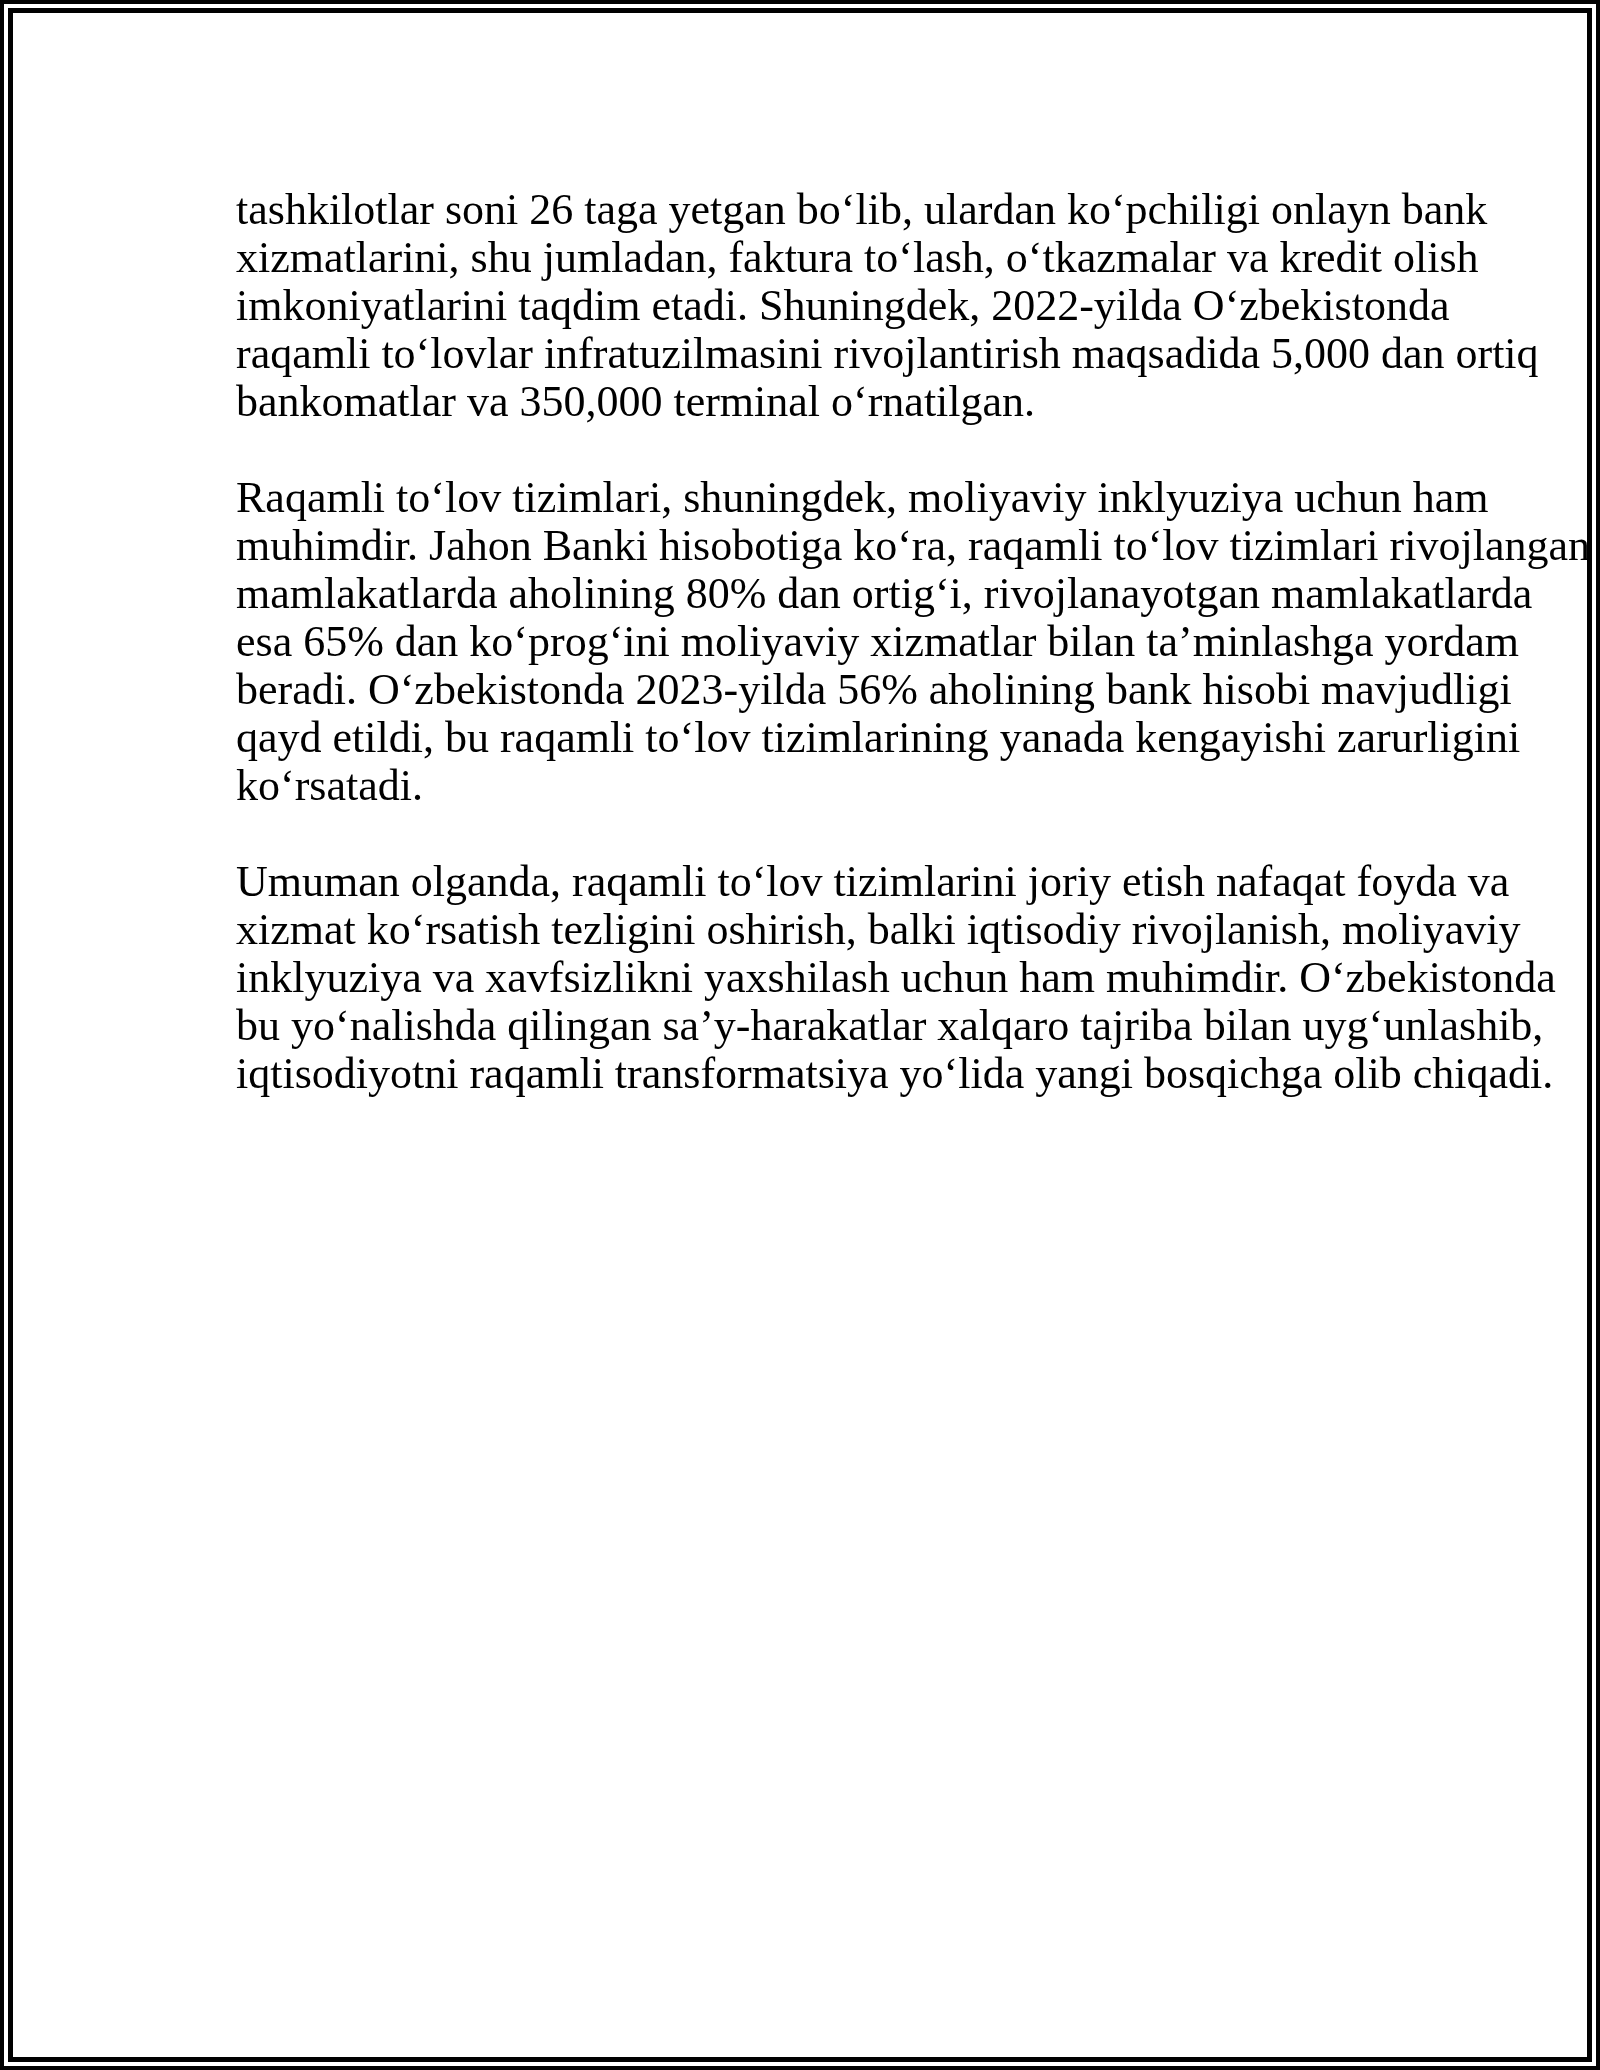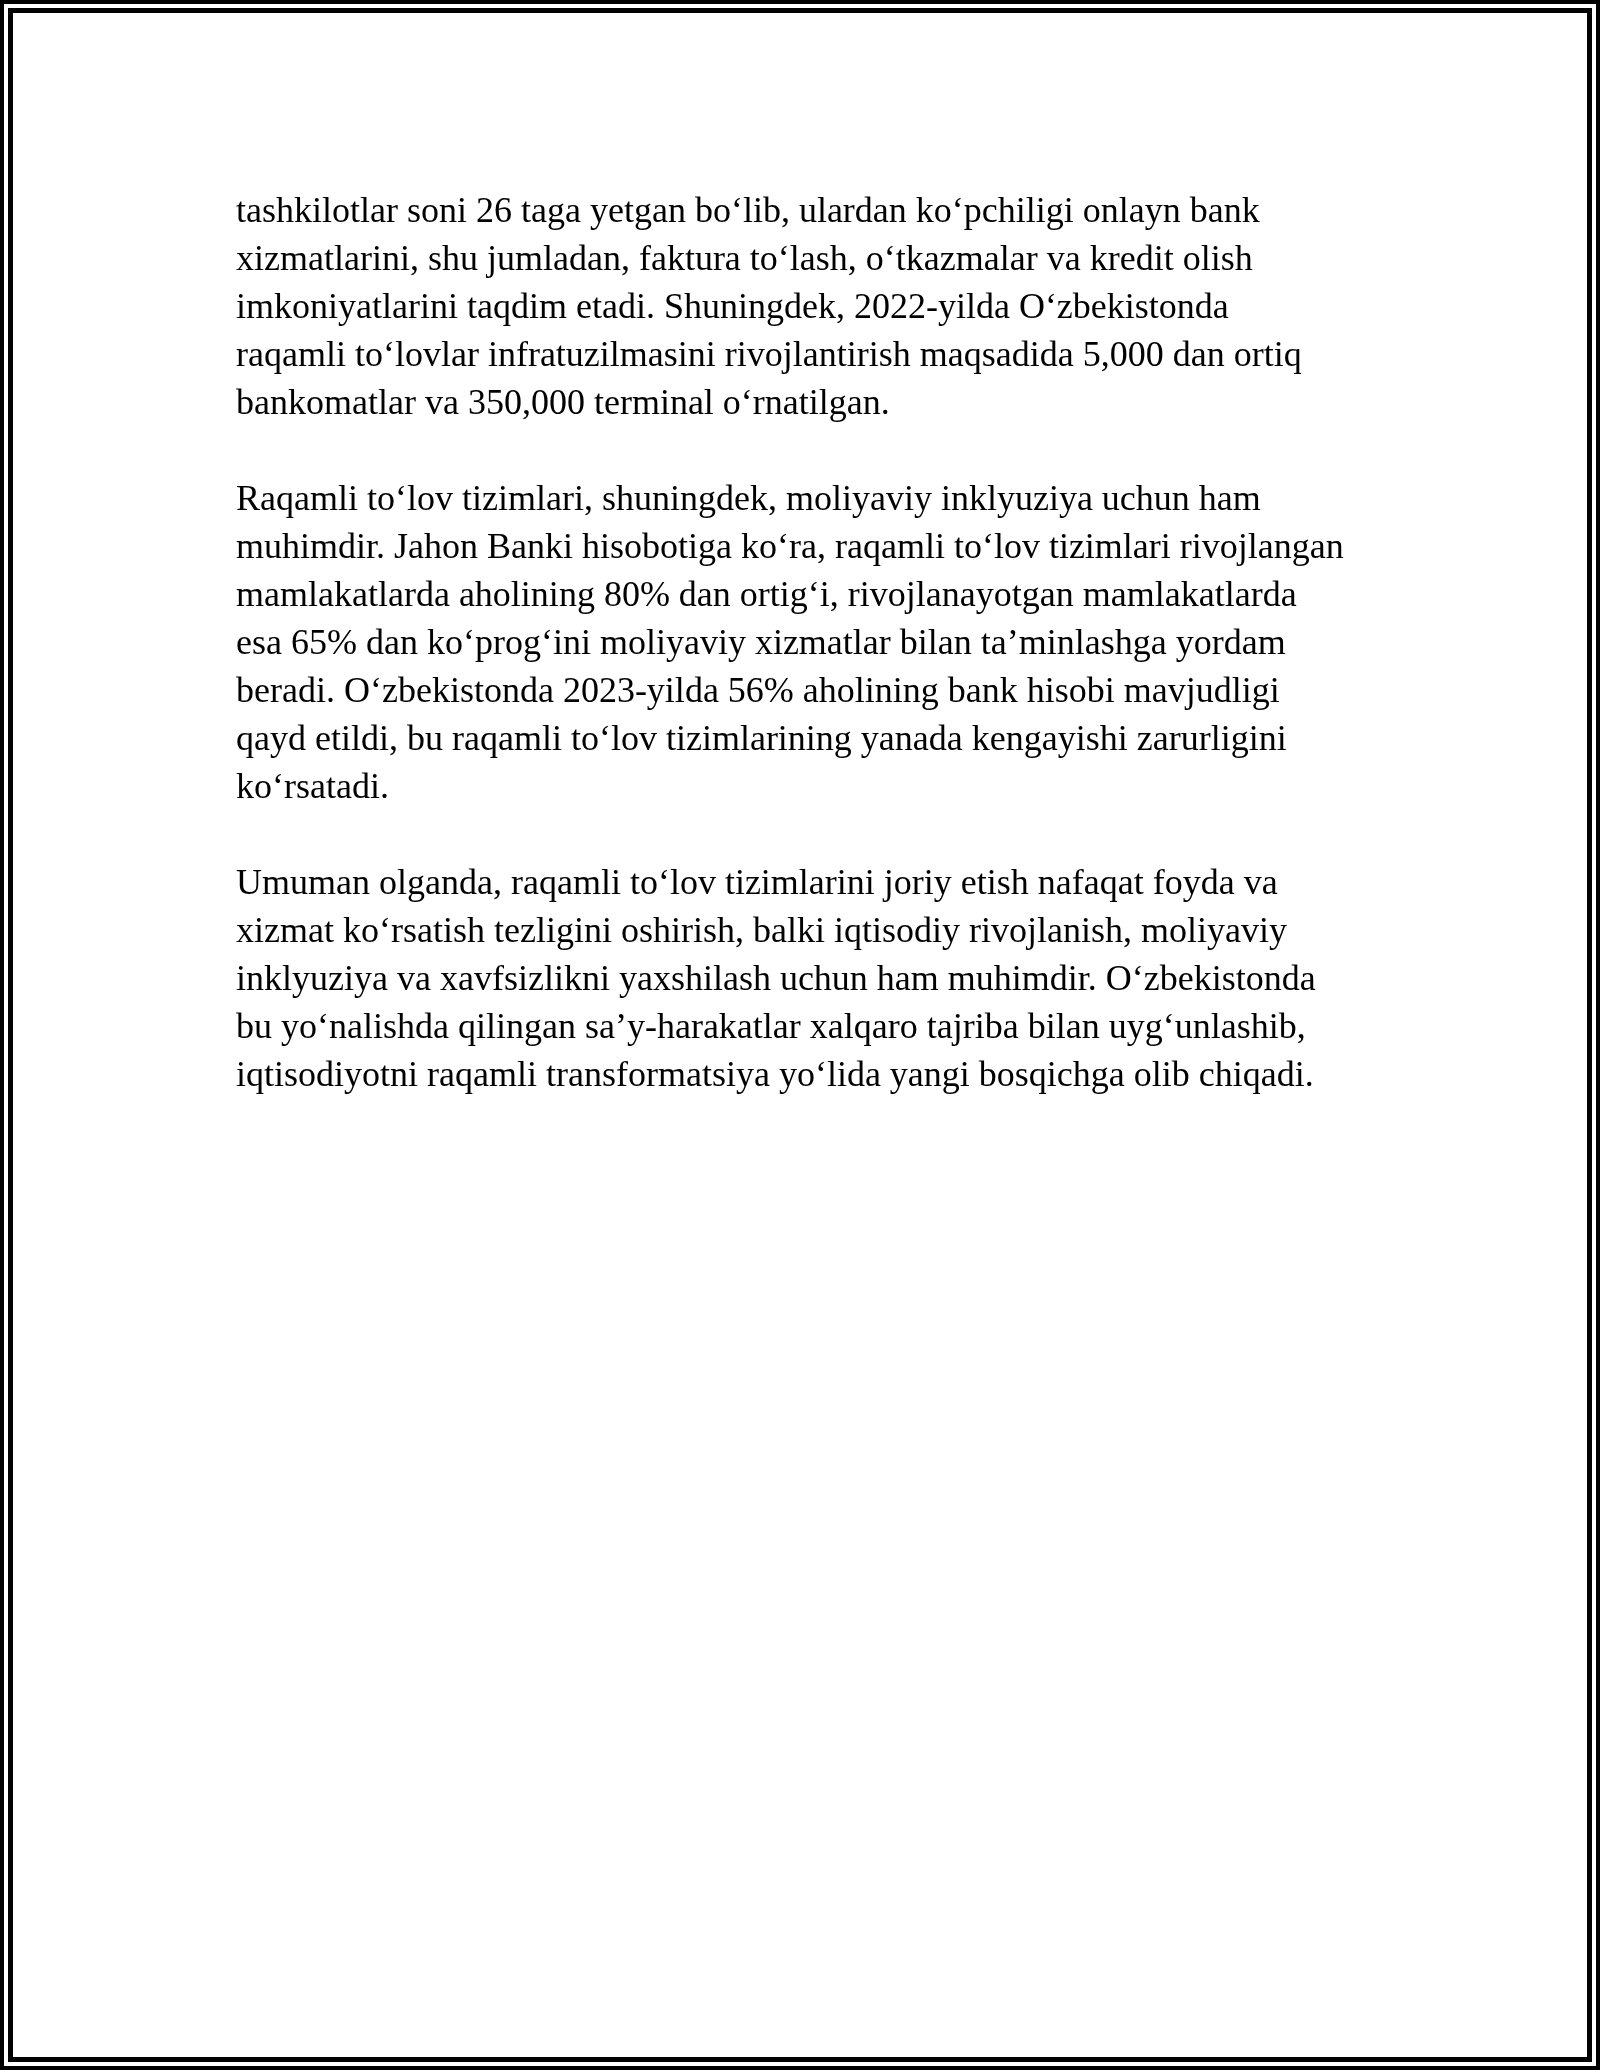--- a/index.html
+++ b/index.html
@@ -26,21 +26,21 @@
     border: 5px solid #000000;
     box-sizing: border-box;
     pointer-events: none;
   }
   .text-block {
     position: absolute;
     left: 236px;
     top: 186px;
     width: 1160px;
     color: #000000;
-    font-size: 36px;
+    font-size: 44px;
     line-height: 48px;
     text-align: left;
   }
   .para {
     margin: 0 0 48px 0;
     white-space: pre;
   }
   .para:last-child {
     margin-bottom: 0;
   }

